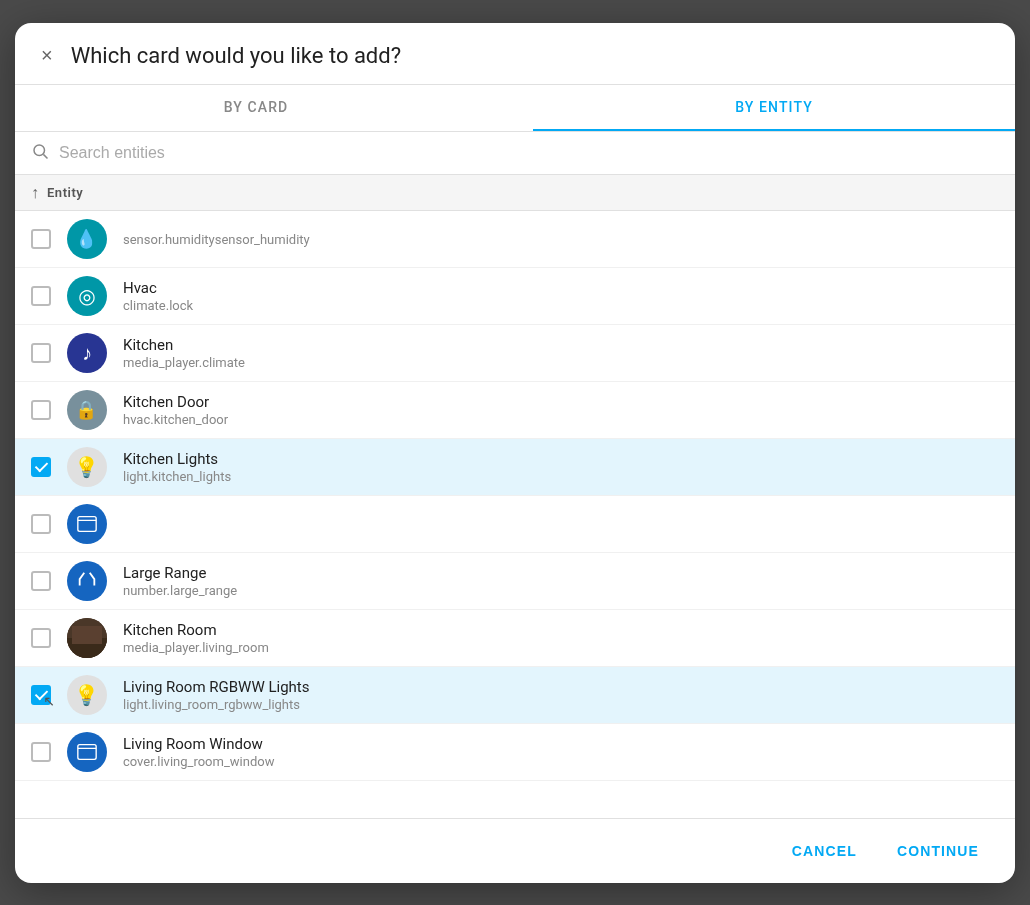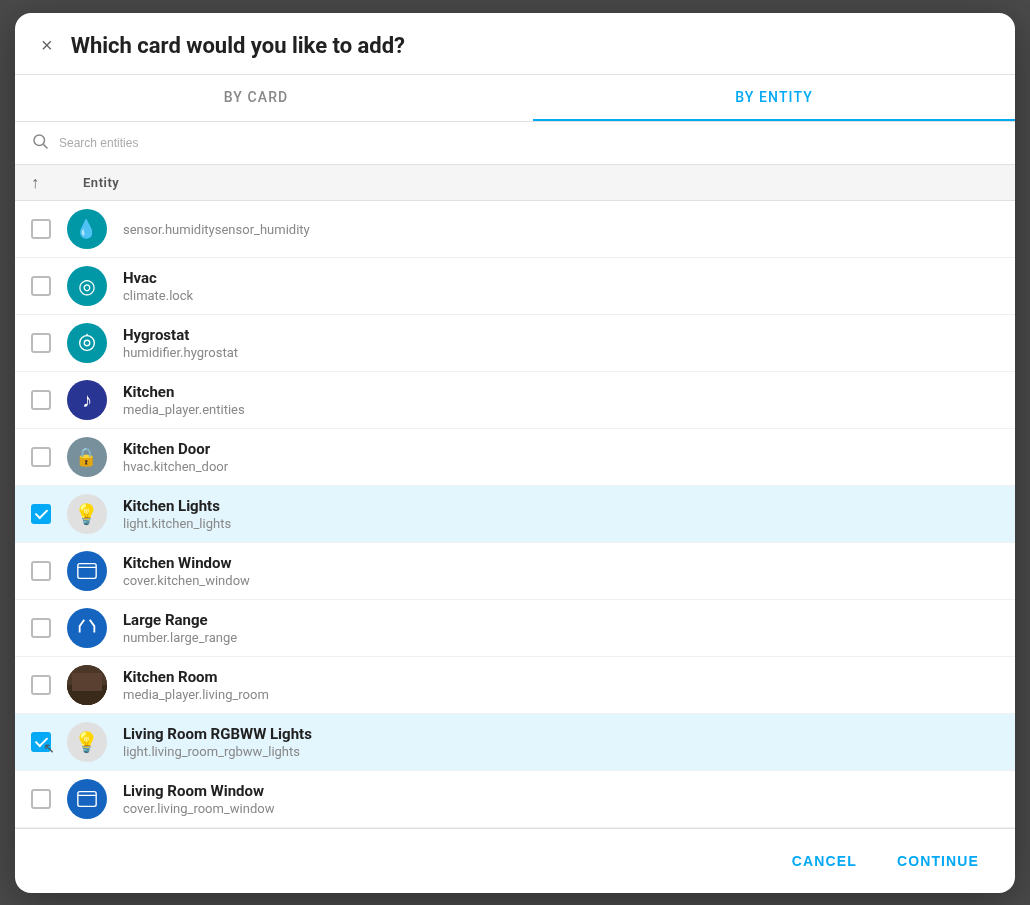--- a/index.html
+++ b/index.html
@@ -33,21 +33,21 @@
       font-size: 20px;
       cursor: pointer;
       margin-right: 16px;
       background: none;
       border: none;
       line-height: 1;
       padding: 2px;
     }
     .dialog-title {
       font-size: 22px;
-      font-weight: 700;
+      font-weight: 400;
       color: #212121;
     }
     .tabs {
       display: flex;
       border-bottom: 1px solid #e0e0e0;
       gap: 36px;
     }
     .tab {
       flex: 1;
       text-align: center;
@@ -71,21 +71,21 @@
       border-bottom: 1px solid #e0e0e0;
     }
     .search-icon {
       color: #888;
       font-size: 18px;
       margin-right: 10px;
     }
     .search-input {
       border: none;
       outline: none;
-      font-size: 12px;
+      font-size: 16px;
       color: #404040;
       width: 100%;
       background: transparent;
     }
     .search-input::placeholder { color: #aaa; }
     .list-container {
       flex: 1;
       overflow-y: auto;
       position: relative;
     }
@@ -99,21 +99,20 @@
     .list-header .sort-icon {
       color: #666;
       font-size: 16px;
       margin-right: 8px;
     }
     .list-header-label {
       font-size: 13px;
       font-weight: 600;
       color: #555;
       letter-spacing: 0.04em;
-      margin-left: 36px;
     }
     .list-item {
       display: flex;
       align-items: center;
       padding: 8px 16px;
       border-bottom: 1px solid #f0f0f0;
       cursor: pointer;
       min-height: 56px;
     }
     .list-item.selected { background: #e3f5fd; }
@@ -163,21 +162,21 @@
     .entity-icon.img {
       background: none;
       padding: 0;
     }
     .entity-info {
       display: flex;
       flex-direction: column;
     }
     .entity-name {
       font-size: 15px;
-      font-weight: 700;
+      font-weight: 400;
       color: #212121;
     }
     .entity-id {
       font-size: 13px;
       color: #888;
       margin-top: 1px;
     }
     .dialog-footer {
       display: flex;
       justify-content: flex-end;
@@ -251,41 +250,27 @@
 
     <div class="list-item">
       <div class="checkbox"></div>
       <div class="entity-icon teal" style="font-size:20px;">◎</div>
       <div class="entity-info">
         <span class="entity-name">Hvac</span>
         <span class="entity-id">climate.lock</span>
       </div>
     </div>
 
-    <div class="list-item">
-      <div class="checkbox"></div>
-      <div class="entity-icon teal" style="font-size:18px;">
-        <svg width="22" height="22" viewBox="0 0 24 24" fill="none" stroke="#fff" stroke-width="1.5">
-            <circle cx="12" cy="12" r="8"></circle>
-            <circle cx="12" cy="12" r="3"></circle>
-            <line x1="12" y1="4" x2="12" y2="2"></line>
-          </svg>
-      </div>
-      <div class="entity-info">
-        <span class="entity-name">Hygrostat</span>
-        <span class="entity-id">humidifier.hygrostat</span>
-      </div>
-    </div>
 
     <div class="list-item">
       <div class="checkbox"></div>
       <div class="entity-icon dark-blue" style="font-size:20px;">♪</div>
       <div class="entity-info">
         <span class="entity-name">Kitchen</span>
-        <span class="entity-id">media_player.entities</span>
+        <span class="entity-id">media_player.climate</span>
       </div>
     </div>
 
     <div class="list-item">
       <div class="checkbox"></div>
       <div class="entity-icon grey" style="font-size:18px;">🔒</div>
       <div class="entity-info">
         <span class="entity-name">Kitchen Door</span>
         <span class="entity-id">hvac.kitchen_door</span>
       </div>
@@ -300,24 +285,20 @@
       </div>
     </div>
 
     <div class="list-item">
       <div class="checkbox"></div>
       <div class="entity-icon blue" style="font-size:18px;">
         <svg width="22" height="22" viewBox="0 0 24 24" fill="none" stroke="#fff" stroke-width="1.5">
             <rect x="2" y="4" width="20" height="16" rx="2"></rect>
             <line x1="2" y1="8" x2="22" y2="8"></line>
           </svg>
-      </div>
-      <div class="entity-info">
-        <span class="entity-name">Kitchen Window</span>
-        <span class="entity-id">cover.kitchen_window</span>
       </div>
     </div>
 
     <div class="list-item">
       <div class="checkbox"></div>
       <div class="entity-icon blue" style="font-size:18px;">
         <svg width="22" height="22" viewBox="0 0 24 24" fill="none" stroke="#fff" stroke-width="2">
             <polyline points="4,17 4,10 9,3"></polyline>
             <polyline points="20,17 20,10 15,3"></polyline>
           </svg>

